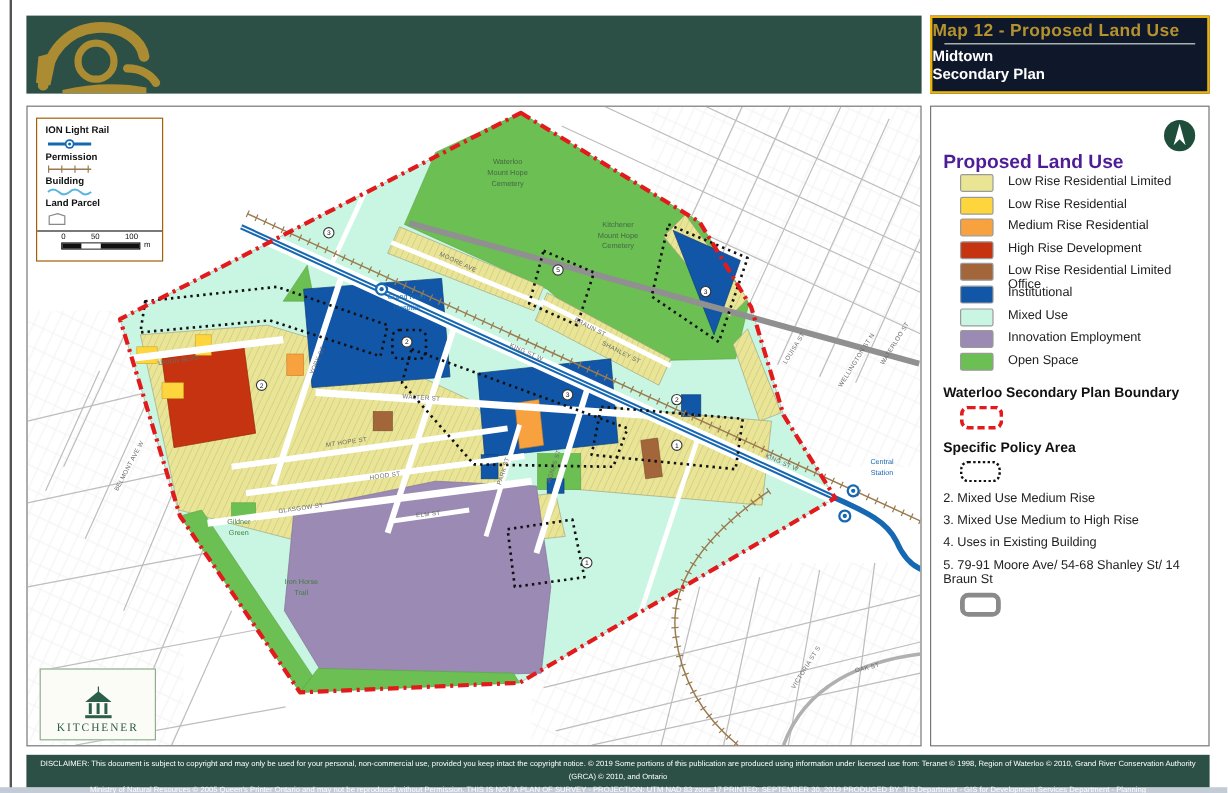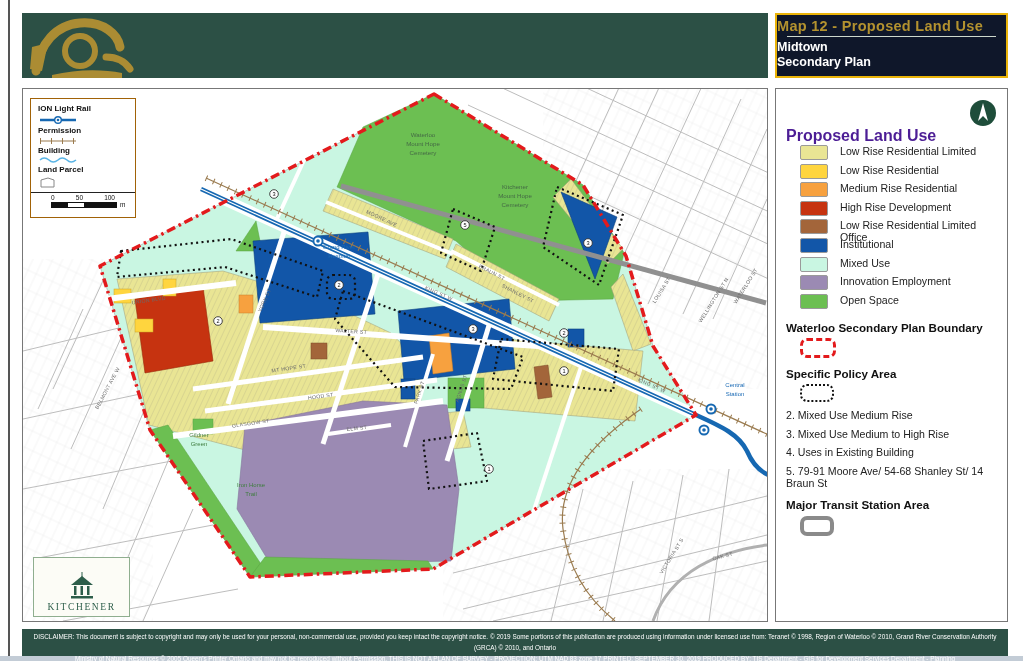--- a/index.html
+++ b/index.html
@@ -426,20 +426,19 @@
   <div class="sw-boundary"></div>
 
   <div class="sec-title">Specific Policy Area</div>
   <div class="sw-policy"></div>
 
   <div class="note">2. Mixed Use Medium Rise</div>
   <div class="note">3. Mixed Use Medium to High Rise</div>
   <div class="note">4. Uses in Existing Building</div>
   <div class="note">5. 79-91 Moore Ave/ 54-68 Shanley St/ 14 Braun St</div>
 
-  <div class="sec-title">Major Transit Station Area</div>
   <div class="sw-transit"></div>
 </div>
 
 <div class="disc">
   <div>DISCLAIMER: This document is subject to copyright and may only be used for your personal, non-commercial use, provided you keep intact the copyright notice. © 2019  Some portions of this publication are produced using information under licensed use from: Teranet © 1998, Region of Waterloo © 2010, Grand River Conservation Authority (GRCA) © 2010, and Ontario</div>
   <div>Ministry of Natural Resources © 2005 Queen's Printer Ontario and may not be reproduced without Permission.  THIS IS NOT A PLAN OF SURVEY  - PROJECTION: UTM NAD 83 zone 17  PRINTED: SEPTEMBER 30, 2019 PRODUCED BY: TIS Department - GIS for Development Services Department - Planning</div>
 </div>
 
 </body></html>

